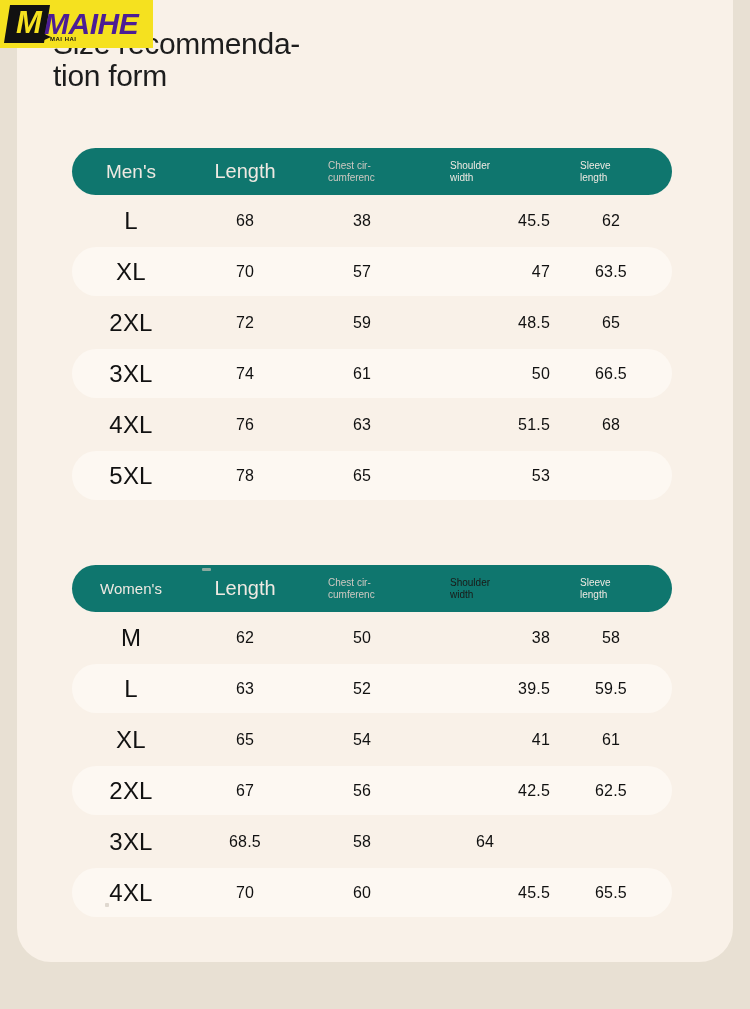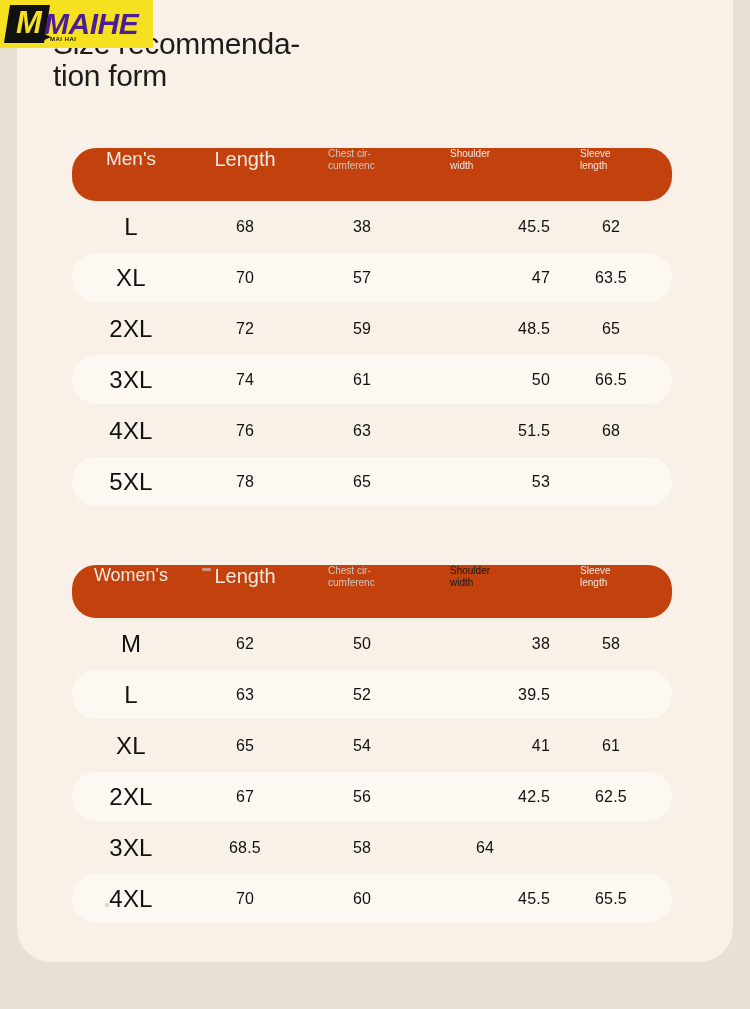--- a/index.html
+++ b/index.html
@@ -111,25 +111,25 @@
   .table{
     position:absolute;
     left:55px;
     width:600px;
   }
   #table-mens{ top:148px; }
   #table-womens{ top:565px; }
 
   .thead{
     position:relative;
-    height:53px;
-    background:#c2410c;
+    height:47px;
+    background:#0f766e;
     border-radius:24px;
     display:flex;
-    align-items:flex-start;
+    align-items:center;
   }
   .trow{
     position:relative;
     height:51px;
     display:flex;
     align-items:center;
   }
   .trow.alt::before{
     content:"";
     position:absolute;
@@ -147,21 +147,21 @@
   }
   
   .c0{ width:118px; }
   .c1{ width:110px; }
   .c2{ width:124px; }
   .c3{ width:126px;text-align:right; }
   .c4{ width:122px; }
 
   .thead .cell{ color:#efe9e2; }
   .thead .h-size{ font-size:19px; font-weight:400; }
-  .thead .h-size.small{ font-size:18px; }
+  .thead .h-size.small{ font-size:15px; }
   .thead .h-main{ font-size:20px; font-weight:400; }
   .thead .h-two{
     font-size:10px;
     line-height:1.18;
     font-weight:400;
     white-space:pre-line;
     text-align:left;
     padding-left:22px;
   }
   .thead .h-two.c2{ padding-left:28px; color:#cfc9c2; }
@@ -265,20 +265,21 @@
         <div class="cell c1">62</div>
         <div class="cell c2">50</div>
         <div class="cell c3">38</div>
         <div class="cell c4">58</div>
       </div>
       <div class="trow alt">
         <div class="cell c0">L</div>
         <div class="cell c1">63</div>
         <div class="cell c2">52</div>
         <div class="cell c3">39.5</div>
+        <div class="cell c4">59.5</div>
       </div>
       <div class="trow">
         <div class="cell c0">XL</div>
         <div class="cell c1">65</div>
         <div class="cell c2">54</div>
         <div class="cell c3">41</div>
         <div class="cell c4">61</div>
       </div>
       <div class="trow alt">
         <div class="cell c0">2XL</div>

